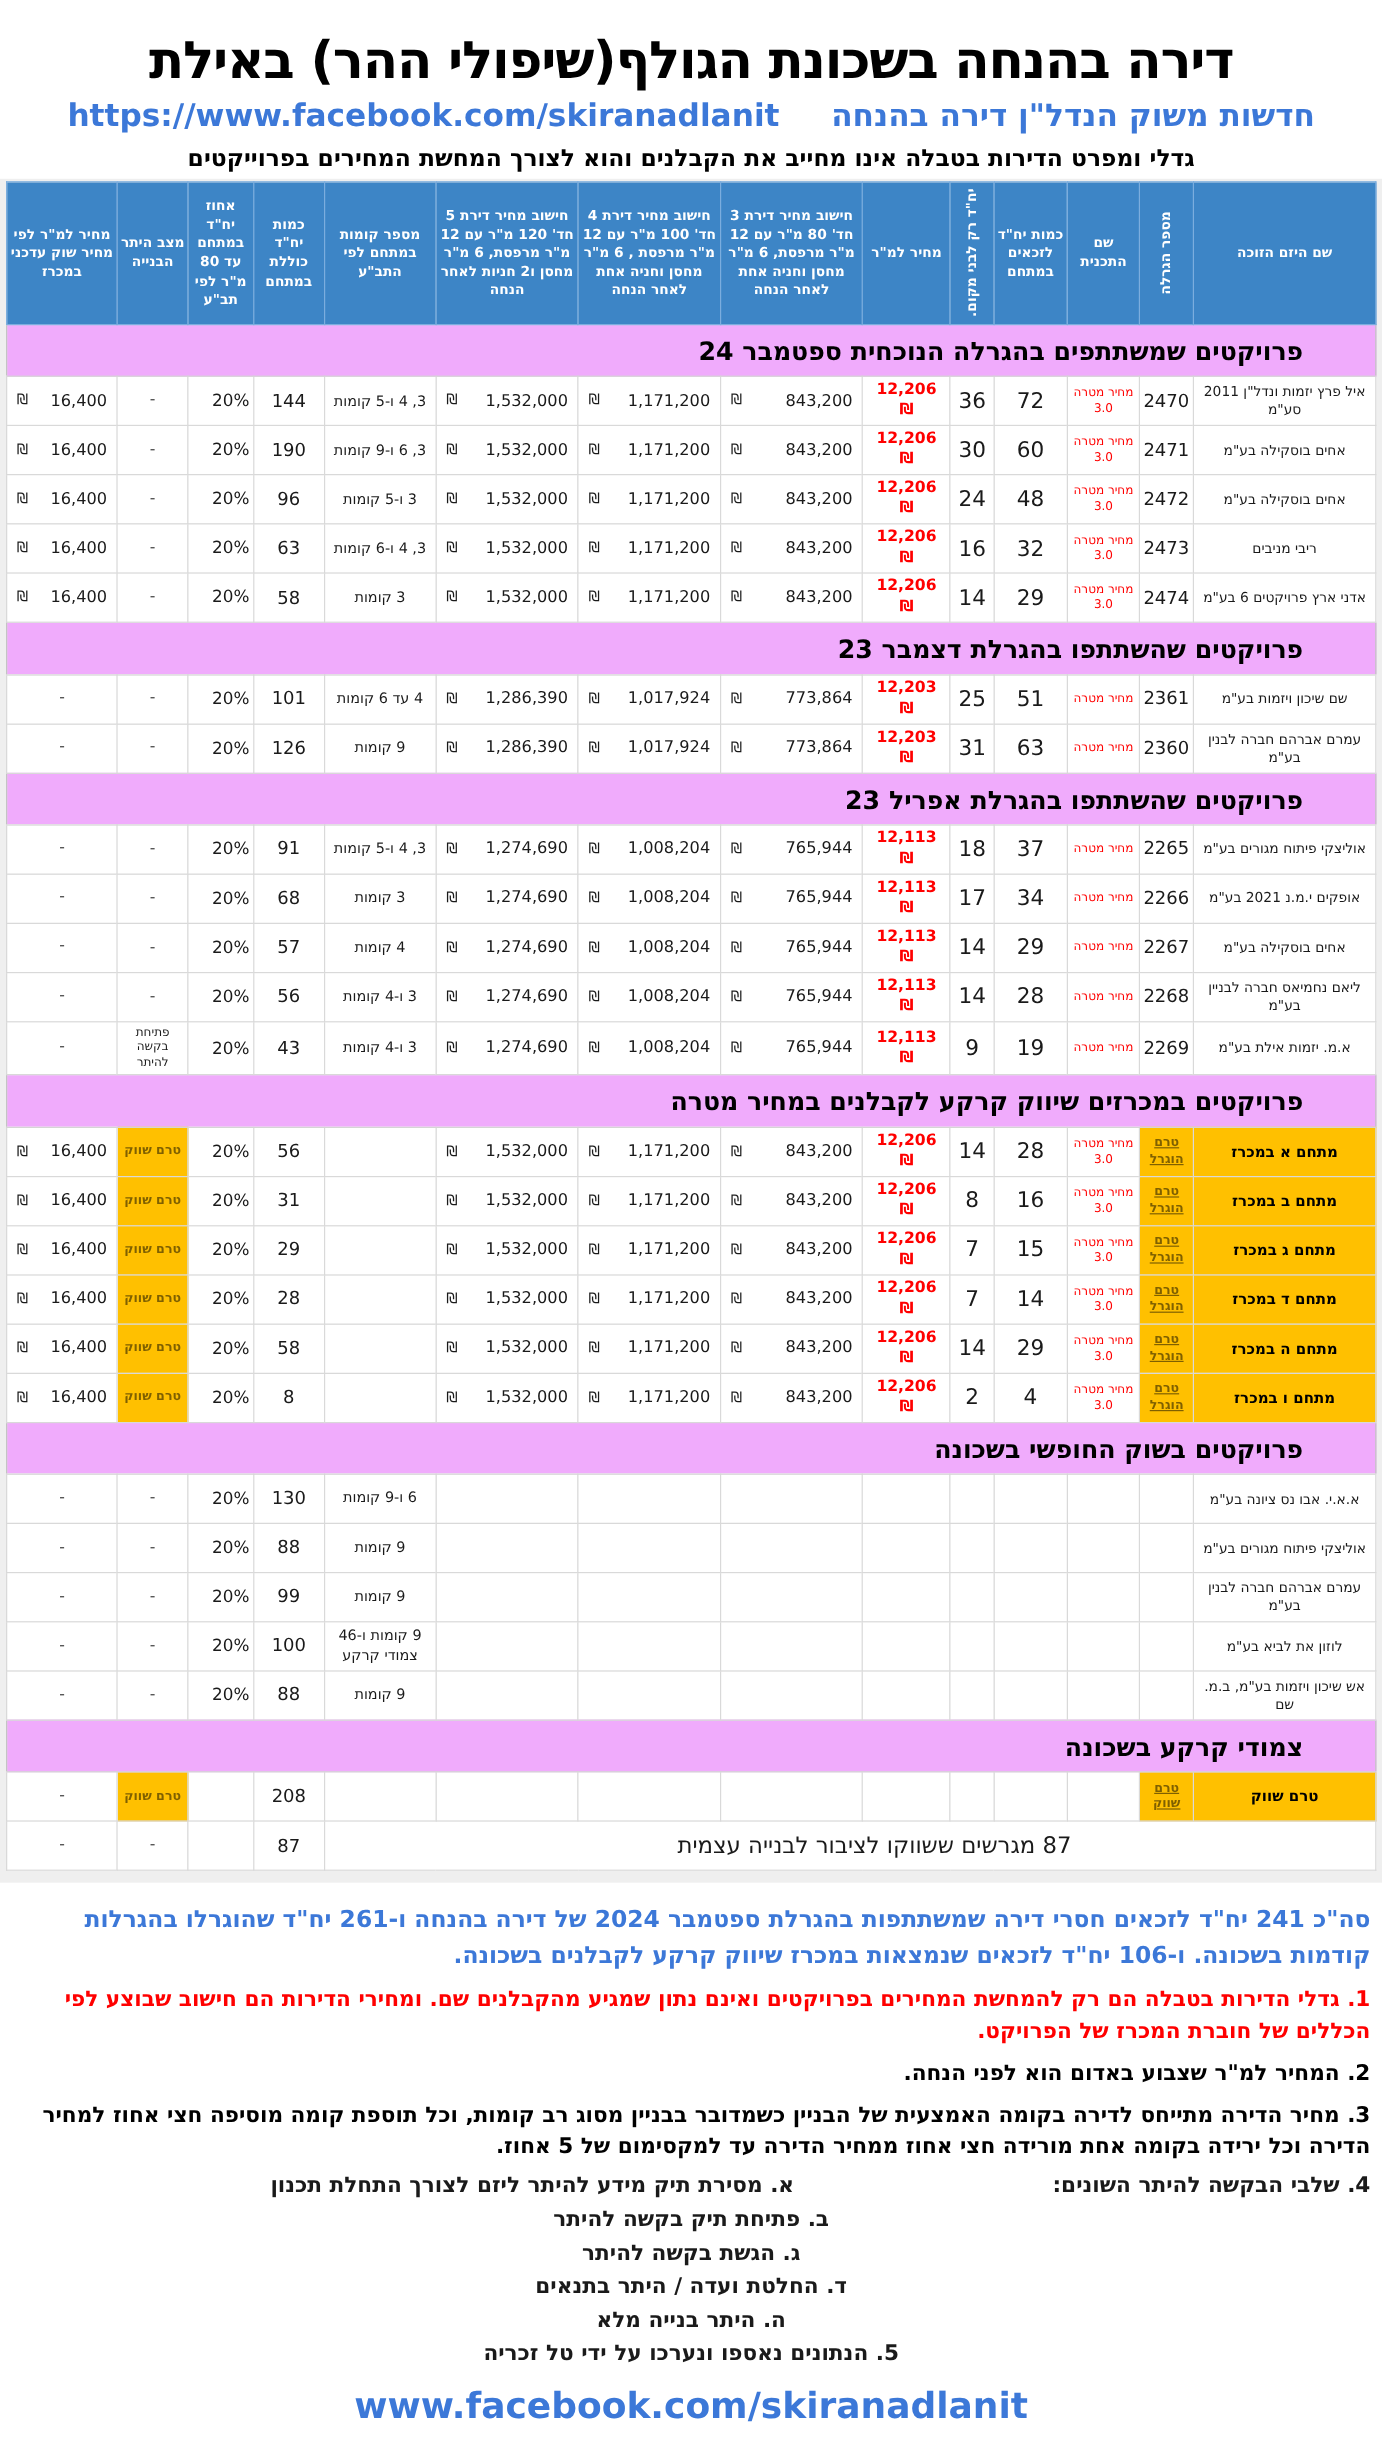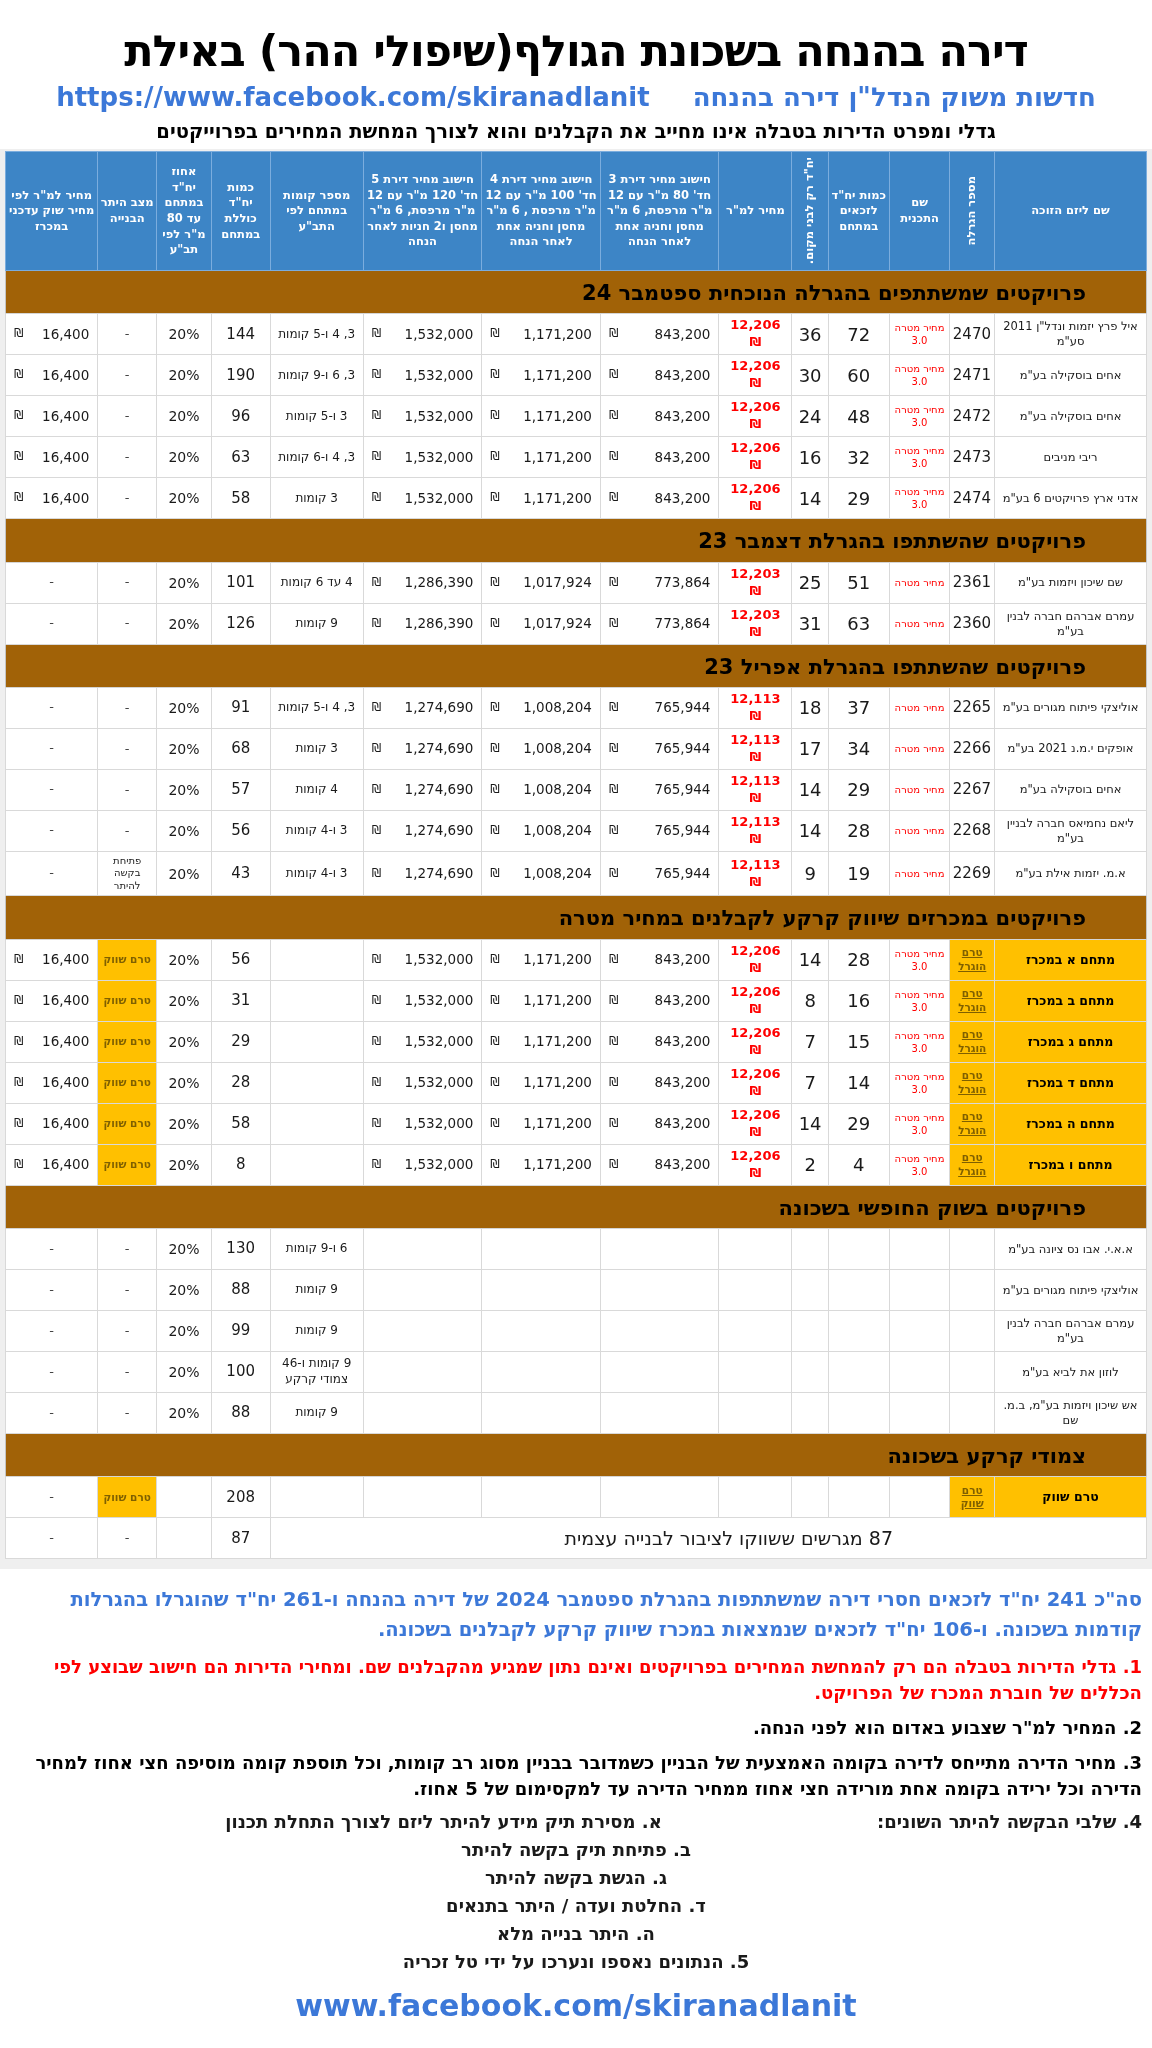--- a/index.html
+++ b/index.html
@@ -11,32 +11,32 @@
   .table-wrap{background:#efefef;padding:2px 5px 10px;}
   table{border-collapse:collapse;width:1142px;table-layout:fixed;border:1px solid #c4c4c4;}
   col.w-name{width:150px}col.w-lottery{width:44px}col.w-plan{width:60px}col.w-eligible{width:60px}
   col.w-local{width:36px}col.w-sqm{width:72px}col.w-p{width:117px}col.w-floors{width:92px}
   col.w-total{width:58px}col.w-pct{width:54px}col.w-permit{width:58px}col.w-market{width:91px}
   th{background:#3D85C6;color:#fff;font-weight:bold;font-size:11.5px;line-height:1.35;border:1px solid #7badde;
      padding:3px 2px;vertical-align:middle;height:112px;text-align:center;}
   .vert{writing-mode:vertical-rl;transform:rotate(180deg);margin:0 auto;white-space:nowrap;max-height:108px;}
   td{background:#fff;border:1px solid #d9d9d9;text-align:center;vertical-align:middle;
      padding:3px 3px;font-size:13px;color:#1a1a1a;line-height:1.3;height:34px;}
-  tr.section td{background:#a16207;border-left:none;border-right:none;border-color:#d5d5d5;
+  tr.section td{background:#f0abfc;border-left:none;border-right:none;border-color:#d5d5d5;
      font-size:21px;font-weight:bold;text-align:right;padding:9px 60px 6px 0;height:auto;color:#000;}
   td.c-name{font-size:11.5px;}
   td.c-name.hl{background:#FFC000;font-weight:bold;font-size:12.5px;color:#000;}
   td.c-lottery{font-size:15px;}
   td.c-lottery.hl{background:#FFC000;font-size:10.5px;font-weight:bold;color:#7F6000;text-decoration:underline;}
   td.c-plan{color:#FF0000;font-size:10px;line-height:1.3;}
   td.c-big{font-size:18px;}
   td.c-sqm{color:#FF0000;font-weight:bold;font-size:13px;}
   td.c-floors{font-size:12px;}
   td.c-total{font-size:15px;}
-  td.c-pct{font-size:14px;}
+  td.c-pct{font-size:14px;text-align:right;}
   td.c-permit{font-size:10px;line-height:1.25;}
   td.c-permit.hl2{background:#FFC000;color:#7F6000;font-weight:bold;font-size:10.5px;}
   td.c-money{font-size:13.5px;}
   td.dash{color:#444;font-size:13px;}
   .money{display:flex;justify-content:space-between;align-items:center;padding:0 5px;}
   .money .shekel{font-size:12px;}
   td.c-span{font-size:19px;text-align:center;padding-left:44px;}
   .footer{padding:16px 10px 34px;background:#fff;}
   .f-summary{color:#3C78D8;font-weight:bold;font-size:19.5px;line-height:1.5;text-align:right;}
   .f-note1{color:#FF0000;font-weight:bold;font-size:18px;line-height:1.45;text-align:right;margin-top:10px;}
@@ -73,21 +73,21 @@
           <col class="w-p">
           <col class="w-p">
         <col class="w-floors">
           <col class="w-total">
           <col class="w-pct">
           <col class="w-permit">
           <col class="w-market">
       </colgroup>
       <thead>
         <tr>
-          <th>שם ליזם הזוכה</th>
+          <th>שם היזם הזוכה</th>
           <th>
               <div class="vert">מספר הגרלה</div>
             </th>
           <th>שם התכנית</th>
           <th>כמות יח"ד לזכאים במתחם</th>
           <th>
               <div class="vert">יח"ד רק לבני מקום.</div>
             </th>
           <th>מחיר למ"ר</th>
           <th>חישוב מחיר דירת 3 חד' 80 מ"ר עם 12 מ"ר מרפסת, 6 מ"ר מחסן וחניה אחת לאחר הנחה</th>

